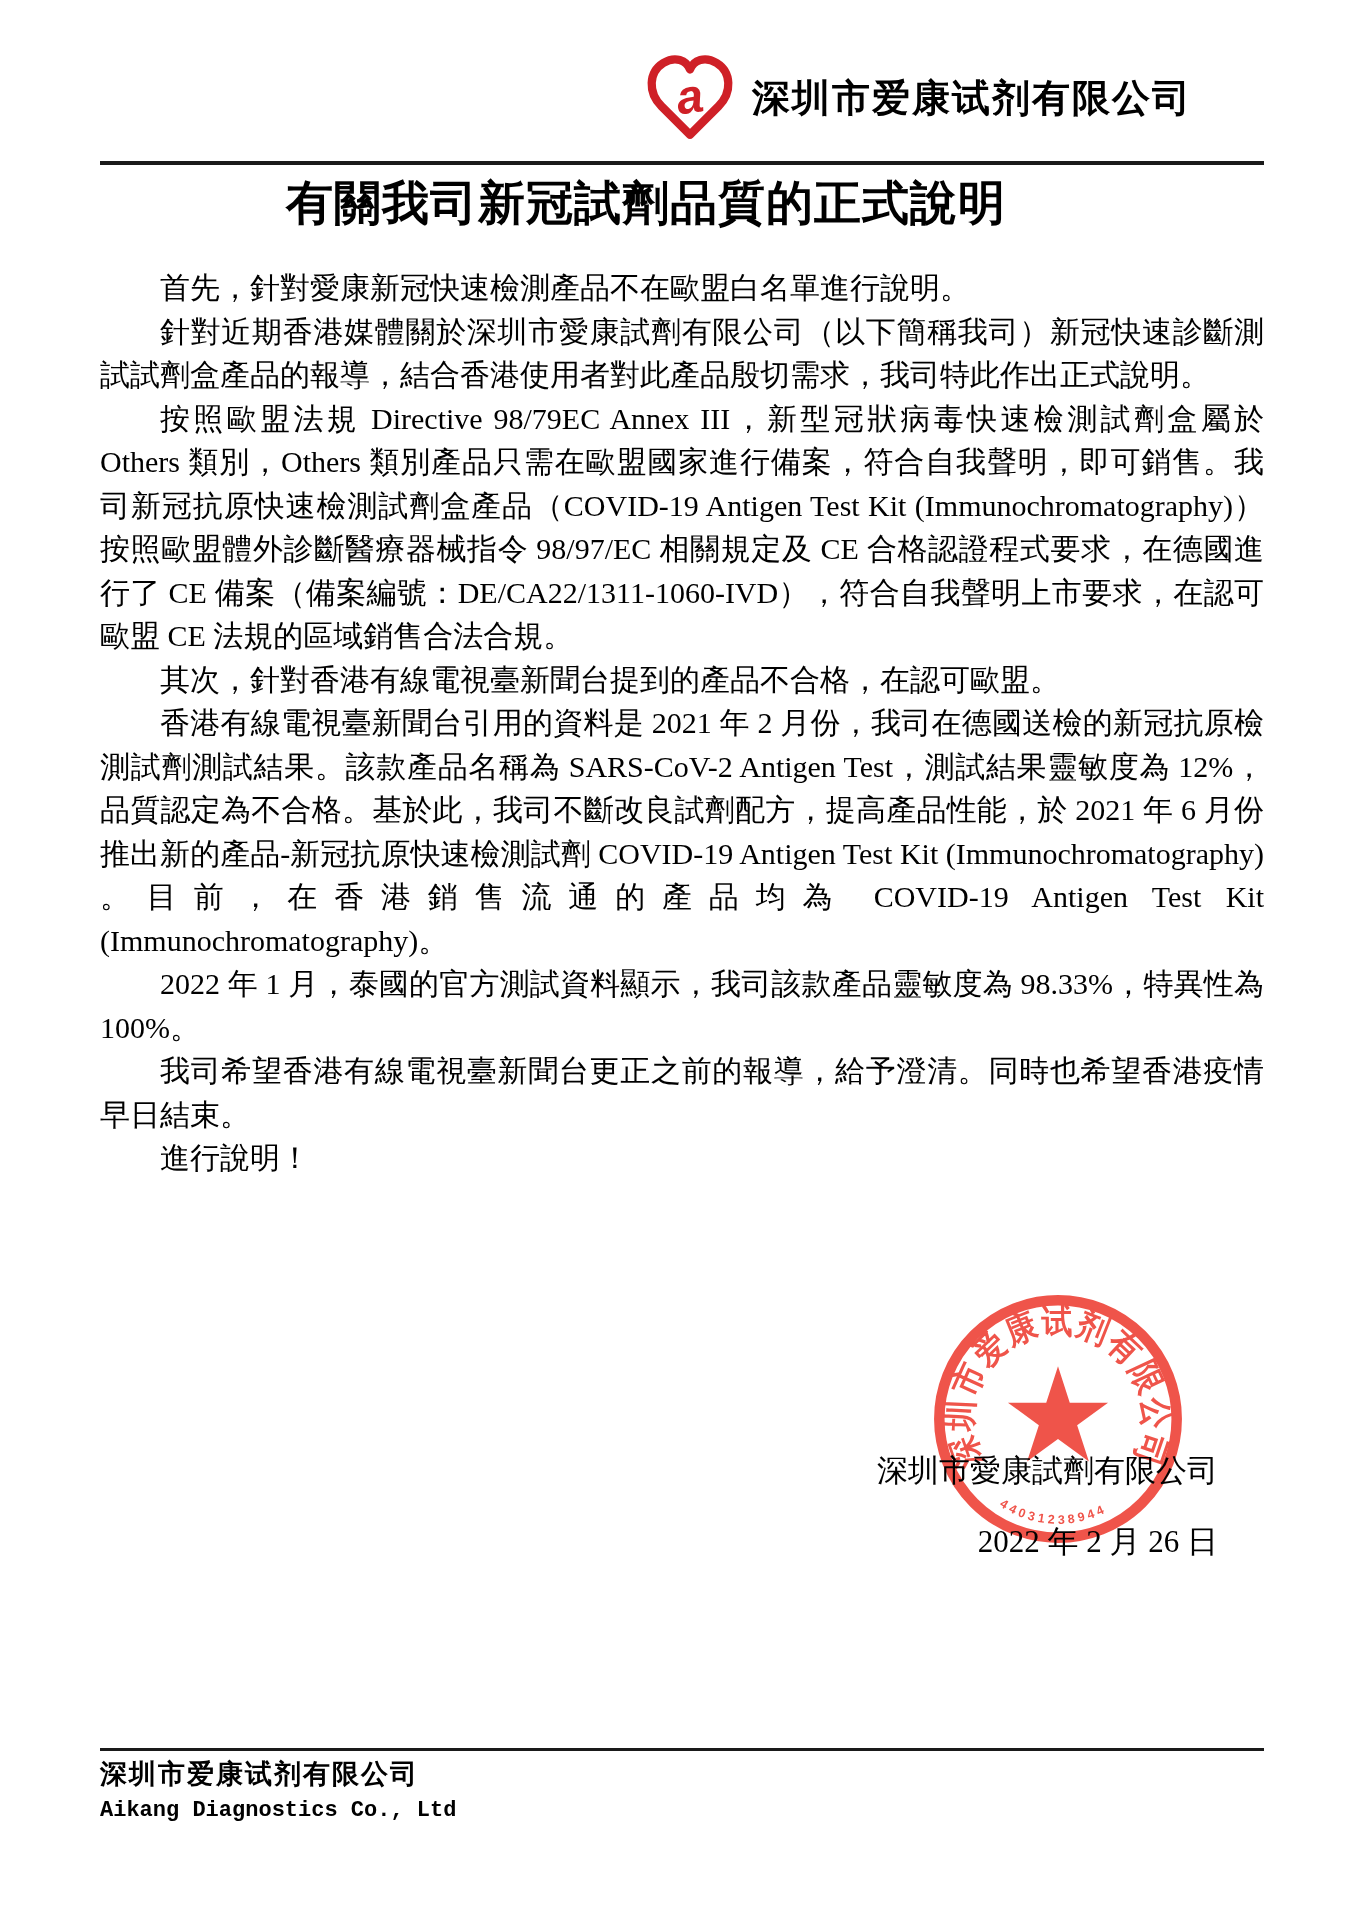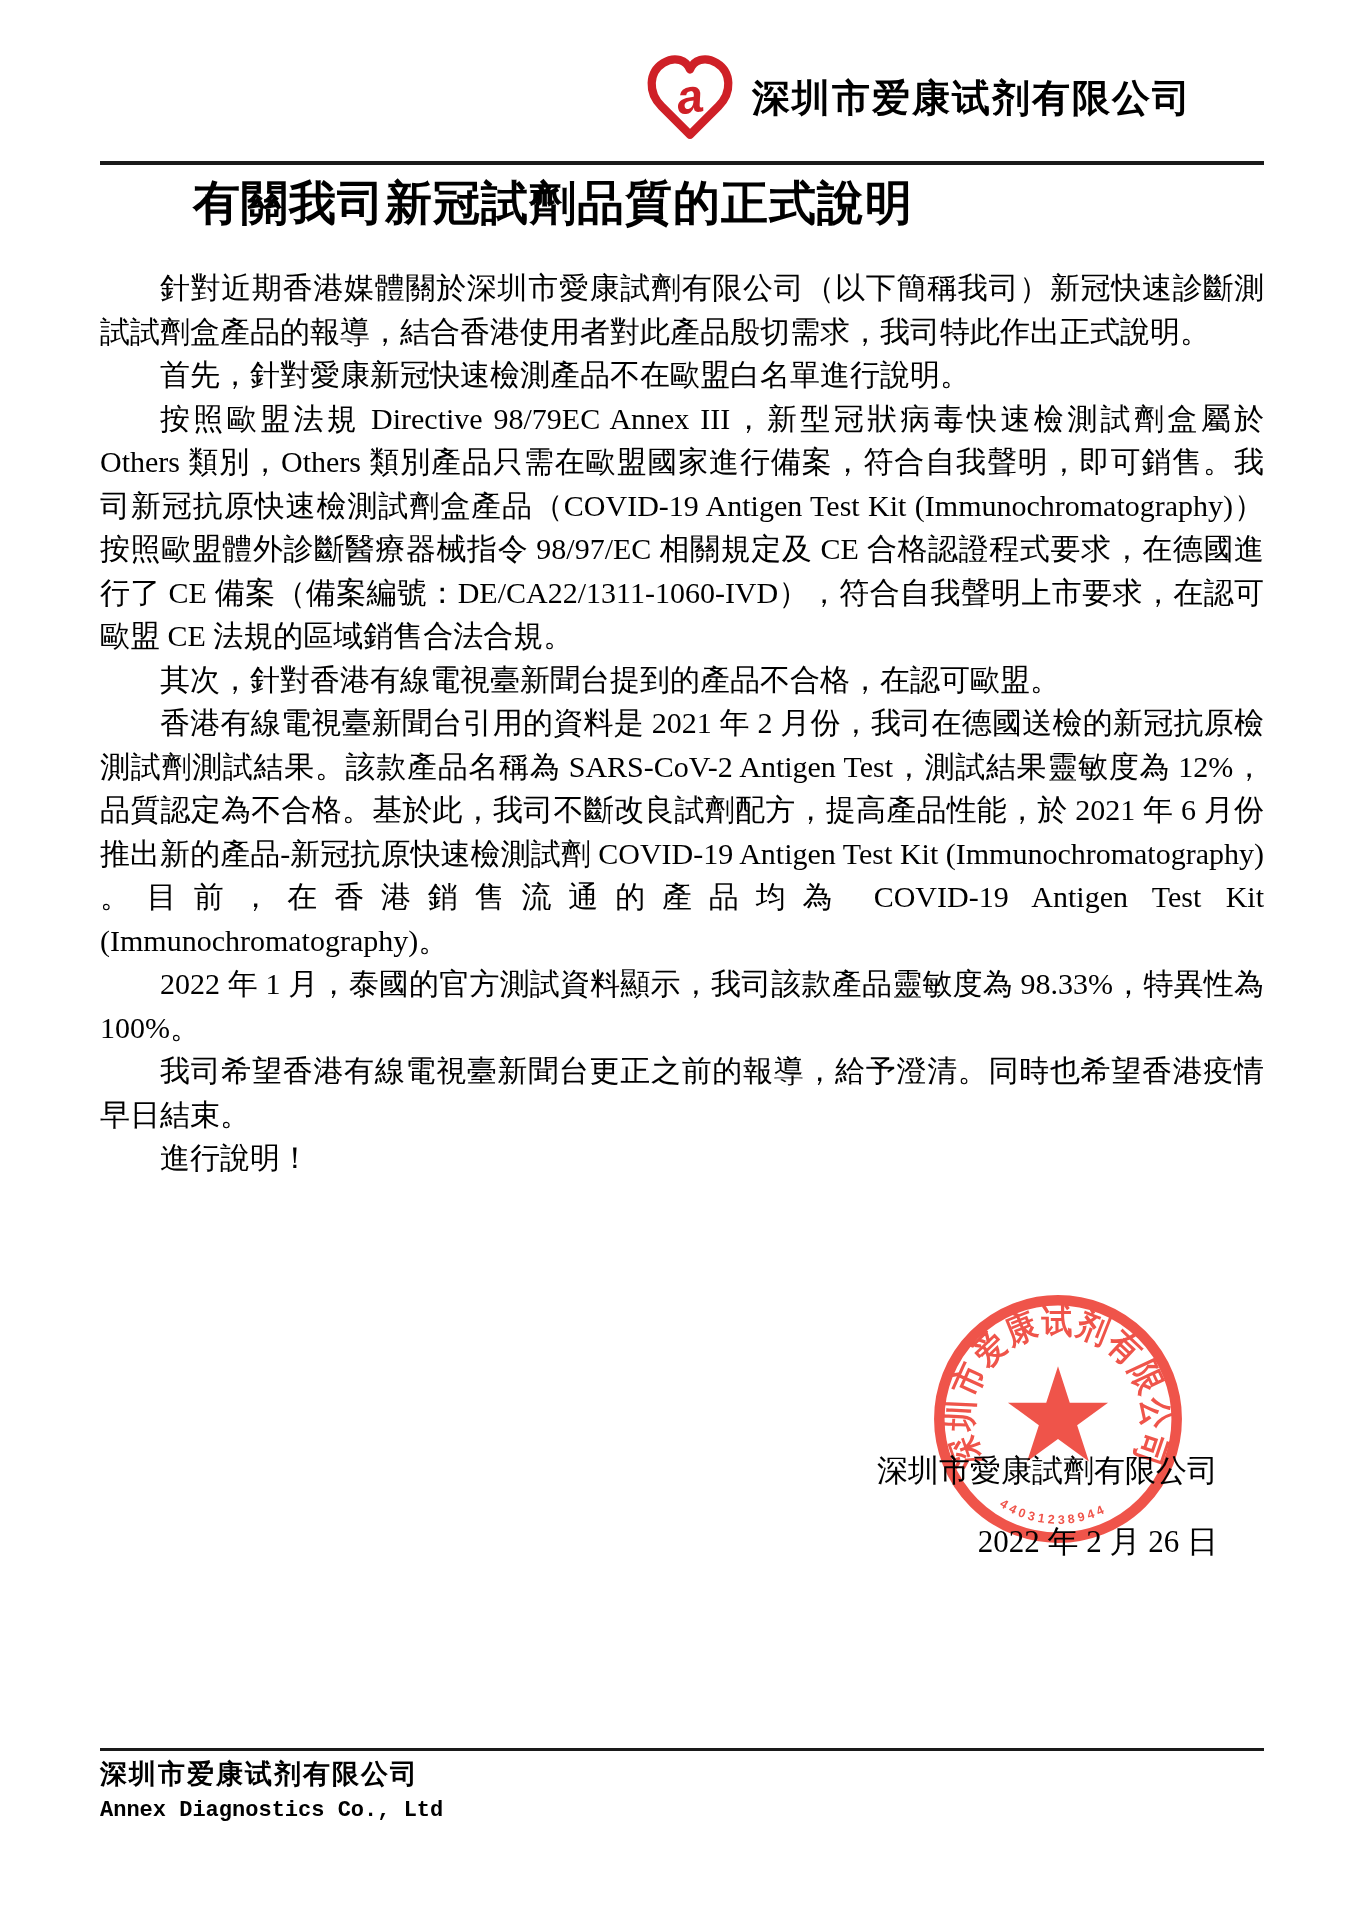--- a/index.html
+++ b/index.html
@@ -24,21 +24,21 @@
   }
   .company-zh{font-size:38px;letter-spacing:2px;}
   .company-en{font-size:28px;letter-spacing:0.5px;}
   .header-rule{
     position:absolute;top:161px;left:100px;right:100px;
     height:4px;background:#1a1a1a;
   }
   
   .doc-title{
     position:absolute;top:172px;left:100px;width:906px;
-    text-align:center;
+    text-align:right;
     font-size:47px;font-weight:bold;letter-spacing:1px;
     font-family:"Liberation Serif", serif;
   }
   
   .content{
     position:absolute;top:266px;left:100px;width:1164px;
     font-size:30px;line-height:43.5px;
     text-align:justify;
   }
   .content p{margin:0;text-indent:2em;}
@@ -89,22 +89,22 @@
     </span>
     <span class="header-text">
       <div class="company-zh">深圳市爱康试剂有限公司</div>
     </span>
   </div>
   <div class="header-rule"></div>
 
   <div class="doc-title">有關我司新冠試劑品質的正式說明</div>
 
   <div class="content">
+    <p>首先，針對愛康新冠快速檢測產品不在歐盟白名單進行說明。</p>
     <p>針對近期香港媒體關於深圳市愛康試劑有限公司（以下簡稱我司）新冠快速診斷測試試劑盒產品的報導，結合香港使用者對此產品殷切需求，我司特此作出正式說明。</p>
-    <p>首先，針對愛康新冠快速檢測產品不在歐盟白名單進行說明。</p>
     <p>按照歐盟法規 Directive 98/79EC Annex III，新型冠狀病毒快速檢測試劑盒屬於 Others 類別，Others 類別產品只需在歐盟國家進行備案，符合自我聲明，即可銷售。我司新冠抗原快速檢測試劑盒產品（COVID-19 Antigen Test Kit (Immunochromatography)）按照歐盟體外診斷醫療器械指令 98/97/EC 相關規定及 CE 合格認證程式要求，在德國進行了 CE 備案（備案編號：DE/CA22/1311-1060-IVD），符合自我聲明上市要求，在認可歐盟 CE 法規的區域銷售合法合規。</p>
     <p>其次，針對香港有線電視臺新聞台提到的產品不合格，在認可歐盟。</p>
     <p>香港有線電視臺新聞台引用的資料是 2021 年 2 月份，我司在德國送檢的新冠抗原檢測試劑測試結果。該款產品名稱為 SARS-CoV-2 Antigen Test，測試結果靈敏度為 12%，品質認定為不合格。基於此，我司不斷改良試劑配方，提高產品性能，於 2021 年 6 月份推出新的產品-新冠抗原快速檢測試劑 COVID-19 Antigen Test Kit (Immunochromatography) 。目前，在香港銷售流通的產品均為 COVID-19 Antigen Test Kit (Immunochromatography)。</p>
     <p>2022 年 1 月，泰國的官方測試資料顯示，我司該款產品靈敏度為 98.33%，特異性為 100%。</p>
     <p>我司希望香港有線電視臺新聞台更正之前的報導，給予澄清。同時也希望香港疫情早日結束。</p>
     <p>進行說明！</p>
   </div>
 
   <div class="signature">
     <div class="sig-company">深圳市愛康試劑有限公司</div>
@@ -124,16 +124,16 @@
       </text>
       <text font-family="Liberation Sans, sans-serif" font-size="13" font-weight="bold" fill="#ee4136">
         <textPath href="#serialPath" startOffset="8">4 4 0 3 1 2 3 8 9 4 4</textPath>
       </text>
     </svg>
   </span>
 
   <div class="footer-rule"></div>
   <div class="footer">
     <div class="footer-zh">深圳市爱康试剂有限公司</div>
-    <div class="footer-en">Annex Diagnostics Co., Ltd</div>
+    <div class="footer-en">Aikang Diagnostics Co., Ltd</div>
   </div>
 
 </div>
 
 </body></html>

